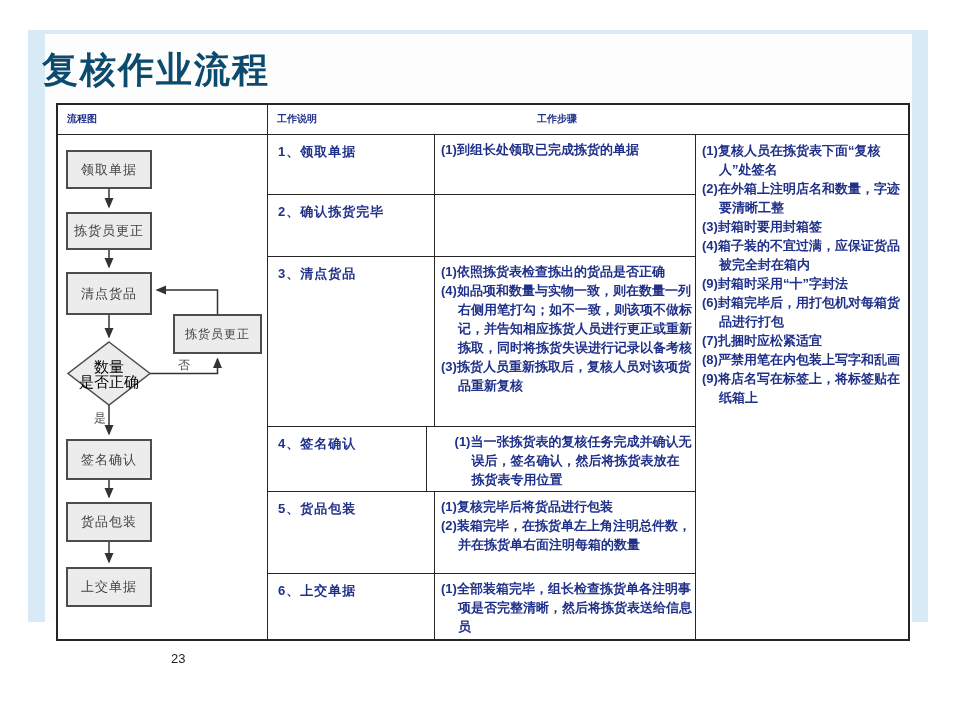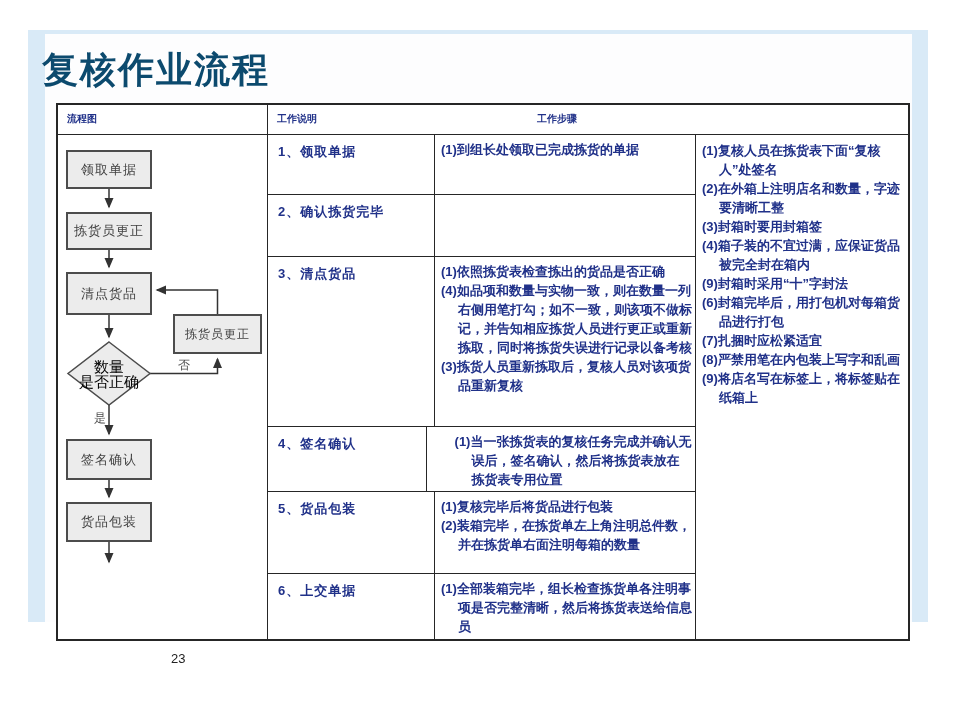--- a/index.html
+++ b/index.html
@@ -113,20 +113,21 @@
       <div class="fc-diamond-label">
         <span>数量</span>
         <span>是否正确</span>
       </div>
 
       <div class="fc-branch-label" style="left:120px;top:222px">否</div>
       <div class="fc-branch-label" style="left:36px;top:275px">是</div>
 
       <div class="fc-box" style="left:8px;top:304px;width:86px;height:41px">签名确认</div>
       <div class="fc-box" style="left:8px;top:367px;width:86px;height:40px">货品包装</div>
+      <div class="fc-box" style="left:8px;top:432px;width:86px;height:40px">上交单据</div>
     </div>
 
     <div class="mid-col">
       <div class="mid-row h-r1">
         <div class="step-cell">1、领取单据</div>
         <div class="desc-cell">
 
         <div class="desc-item">(1)到组长处领取已完成拣货的单据</div>
           </div>
       </div>

